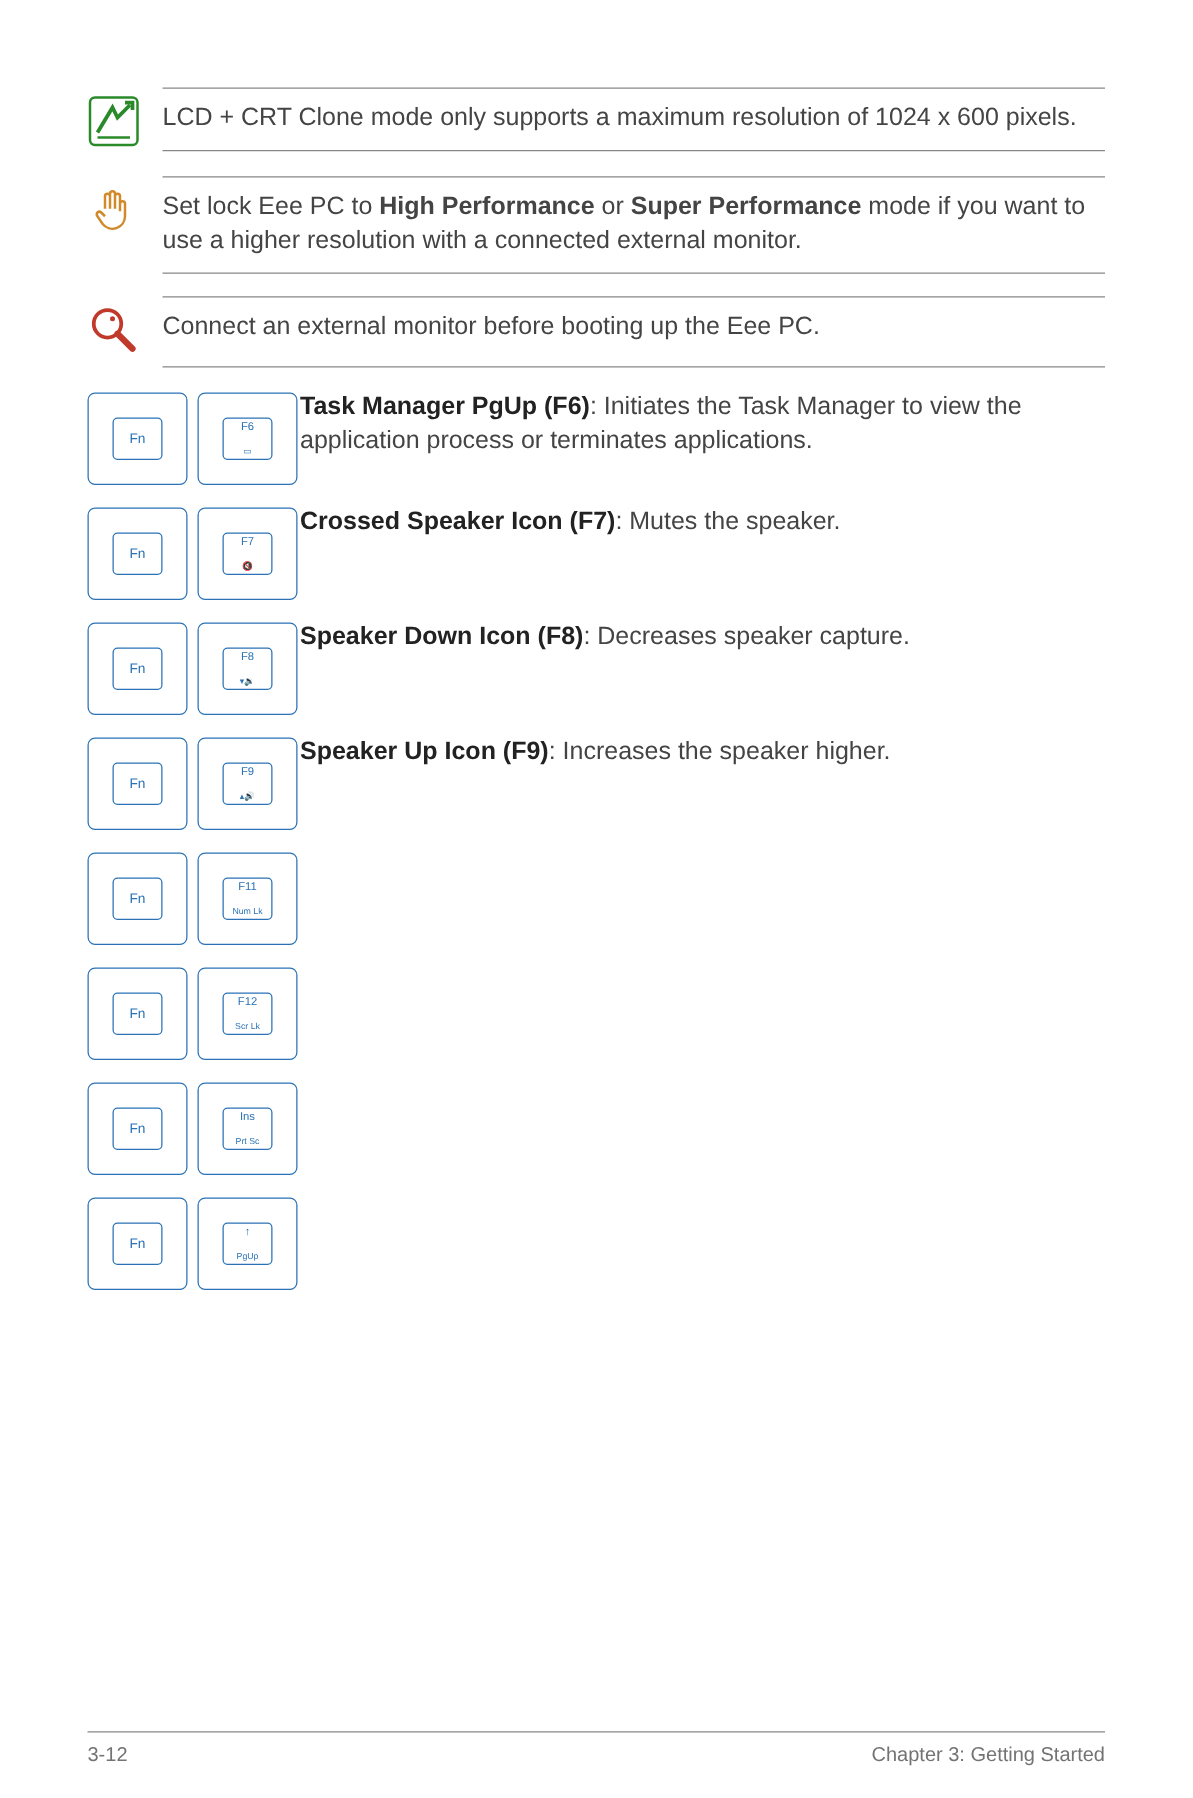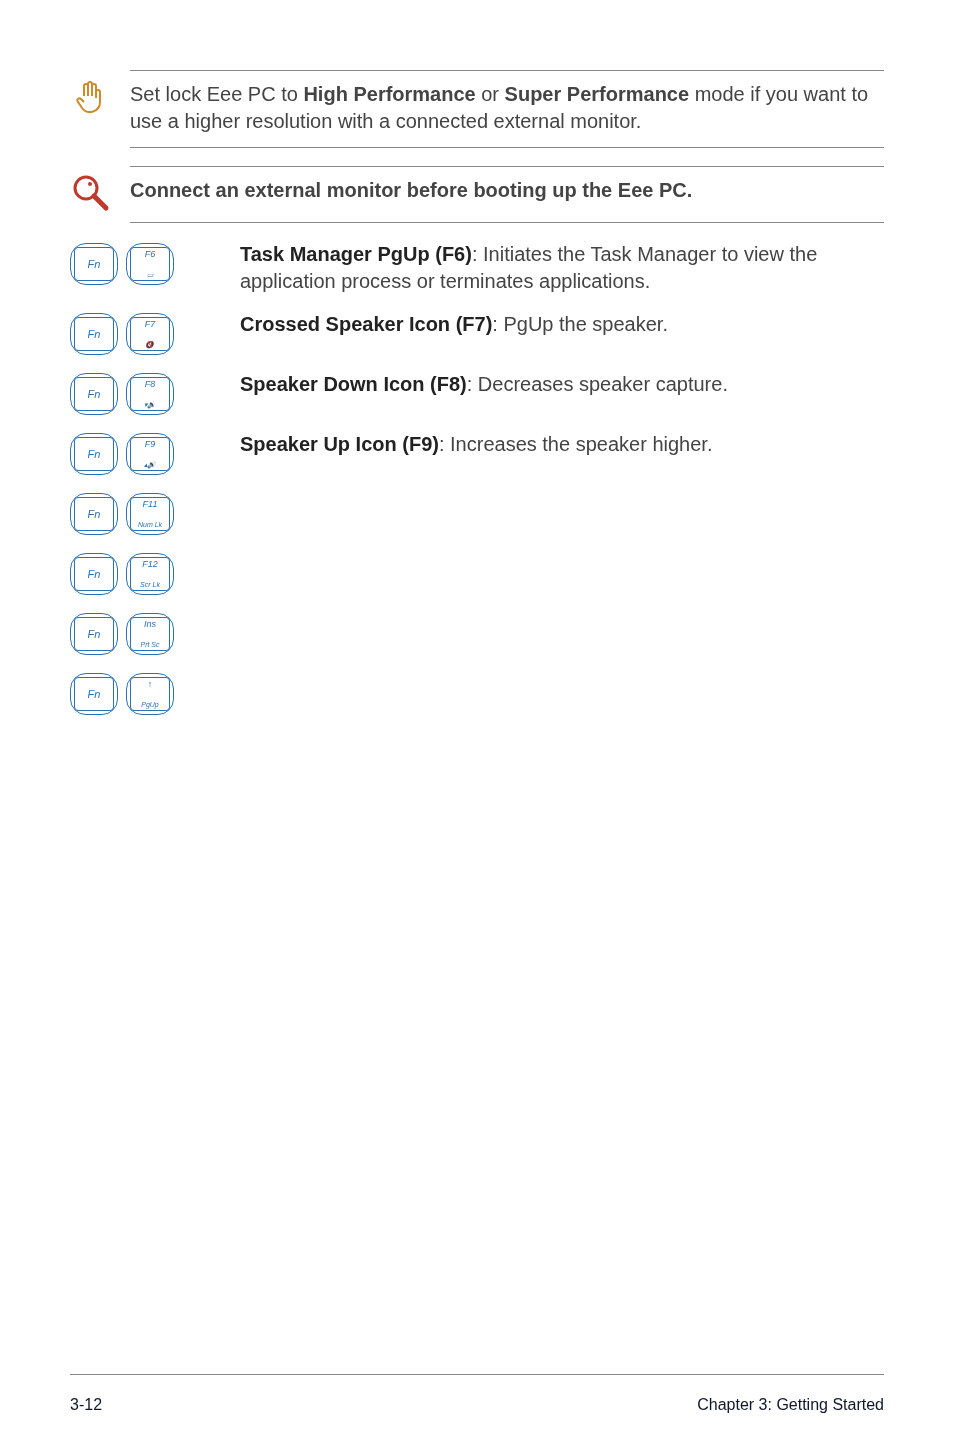--- a/index.html
+++ b/index.html
@@ -42,24 +42,23 @@
     margin-top: 16px;
   }
   .fn-keys {
     flex: 0 0 170px;
     display: flex;
     gap: 8px;
     padding-top: 2px;
   }
   .key-outer {
     border: 1.5px solid #2a72b5;
-    border-radius: 16px;
-    padding: 3px;
+    border-radius: 6px;
+    padding: 19px;
     display: inline-block;
-    font-style: italic;
   }
   .key-inner {
     border: 1.5px solid #2a72b5;
     border-radius: 4px;
     width: 38px;
     height: 32px;
     display: flex;
     flex-direction: column;
     align-items: center;
     justify-content: center;
@@ -78,56 +77,67 @@
     line-height: 1.35;
     color: #444;
   }
   .fn-desc .lead { font-weight: 700; color: #222; }
   .footer {
     position: absolute;
     bottom: 24px;
     left: 70px;
     right: 70px;
     border-top: 1px solid #888;
-    padding-top: 21px;
+    padding-top: 10px;
     display: flex;
     justify-content: space-between;
     font-size: 16px;
-    color: #0f172a;
+    color: #737373;
   }
   
   .icon-box { width:42px; height:42px; }
   .tiny-icon { font-size: 10px; }
 </style>
 </head>
 <body>
 
 <div class="page">
 
+  <div class="note-block">
+    <div class="note-icon">
+      <svg class="icon-box" viewBox="0 0 42 42">
+        <rect x="2" y="2" width="38" height="38" rx="4" fill="none" stroke="#2a8a2a" stroke-width="2"></rect>
+        <path d="M8 30 L20 10 L24 18 L34 8" fill="none" stroke="#2a8a2a" stroke-width="3"></path>
+        <path d="M30 6 L36 6 L36 12" fill="none" stroke="#2a8a2a" stroke-width="3"></path>
+        <line x1="8" y1="34" x2="34" y2="34" stroke="#2a8a2a" stroke-width="2"></line>
+      </svg>
+    </div>
+    <div class="note-text">LCD + CRT Clone mode only supports a maximum resolution of 1024 x 600 pixels.</div>
+  </div>
 
   <div class="note-block">
     <div class="note-icon">
       <svg class="icon-box" viewBox="0 0 42 42">
         <path d="M14 20 v-10 a2 2 0 0 1 4 0 v10 M18 20 v-12 a2 2 0 0 1 4 0 v12 M22 20 v-10 a2 2 0 0 1 4 0 v10 M26 22 v-6 a2 2 0 0 1 4 0 v10 a10 10 0 0 1 -18 6 l-4 -6 a2 2 0 0 1 3 -3 l3 3" fill="none" stroke="#d08a2a" stroke-width="2"></path>
       </svg>
     </div>
     <div class="note-text">
       <span>Set lock Eee PC to </span><b>High Performance</b><span> or </span><b>Super Performance</b><span> mode if you want to use a higher resolution with a connected external monitor.</span>
     </div>
   </div>
 
   <div class="note-block">
     <div class="note-icon">
       <svg class="icon-box" viewBox="0 0 42 42">
         <circle cx="16" cy="16" r="11" fill="none" stroke="#c0392b" stroke-width="3"></circle>
         <circle cx="20" cy="12" r="2" fill="#c0392b"></circle>
         <line x1="24" y1="24" x2="36" y2="36" stroke="#c0392b" stroke-width="5" stroke-linecap="round"></line>
       </svg>
     </div>
-    <div class="note-text" style="padding-bottom:18px;font-weight:bold;">Connect an external monitor before booting up the Eee PC.</div>
+    <div class="note-text" style="padding-bottom:18px;">Connect an external monitor before booting up the Eee PC.</div>
   </div>
 
   <div class="fn-row">
     <div class="fn-keys">
       <span class="key-outer">
           <span class="key-inner">
             <span class="mid">Fn</span>
           </span>
         </span>
       <span class="key-outer">
@@ -147,21 +157,21 @@
             <span class="mid">Fn</span>
           </span>
         </span>
       <span class="key-outer">
           <span class="key-inner">
             <span class="top">F7</span>
             <span class="bot tiny-icon">🔇</span>
           </span>
         </span>
     </div>
-    <div class="fn-desc"><span class="lead">Crossed Speaker Icon (F7)</span><span>: PgUp the speaker.</span></div>
+    <div class="fn-desc"><span class="lead">Crossed Speaker Icon (F7)</span><span>: Mutes the speaker.</span></div>
   </div>
 
   <div class="fn-row">
     <div class="fn-keys">
       <span class="key-outer">
           <span class="key-inner">
             <span class="mid">Fn</span>
           </span>
         </span>
       <span class="key-outer">

